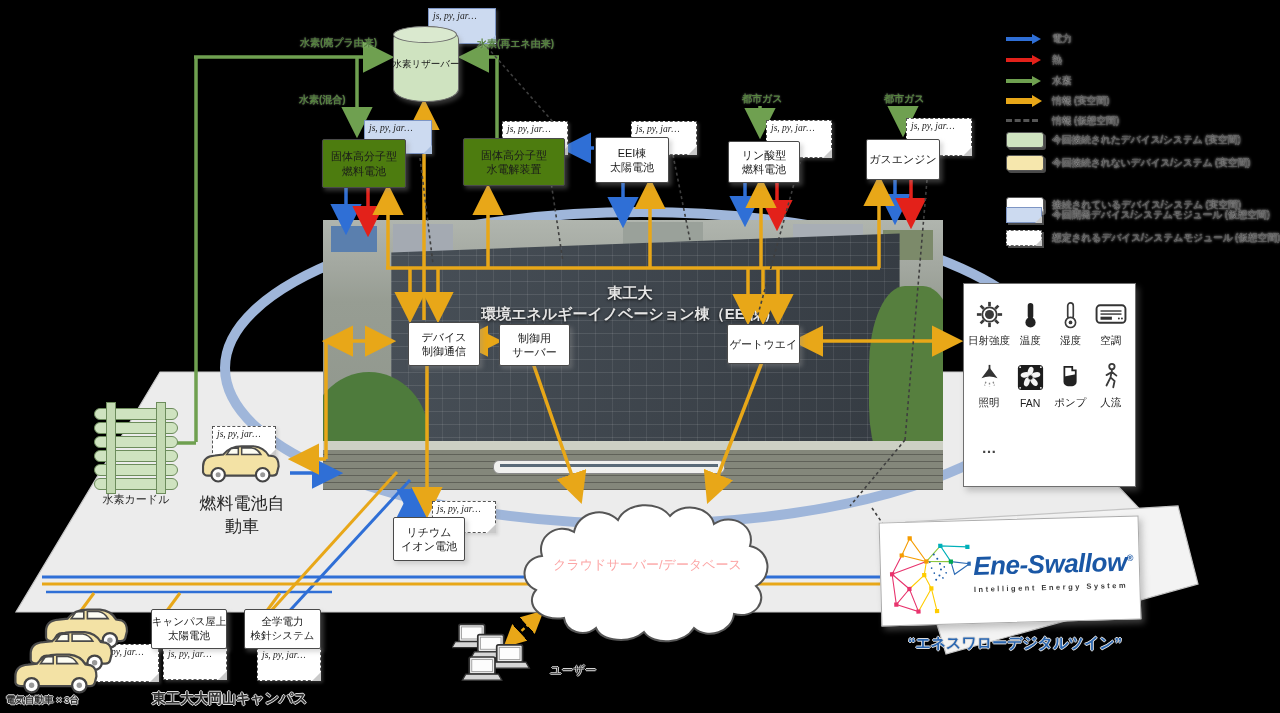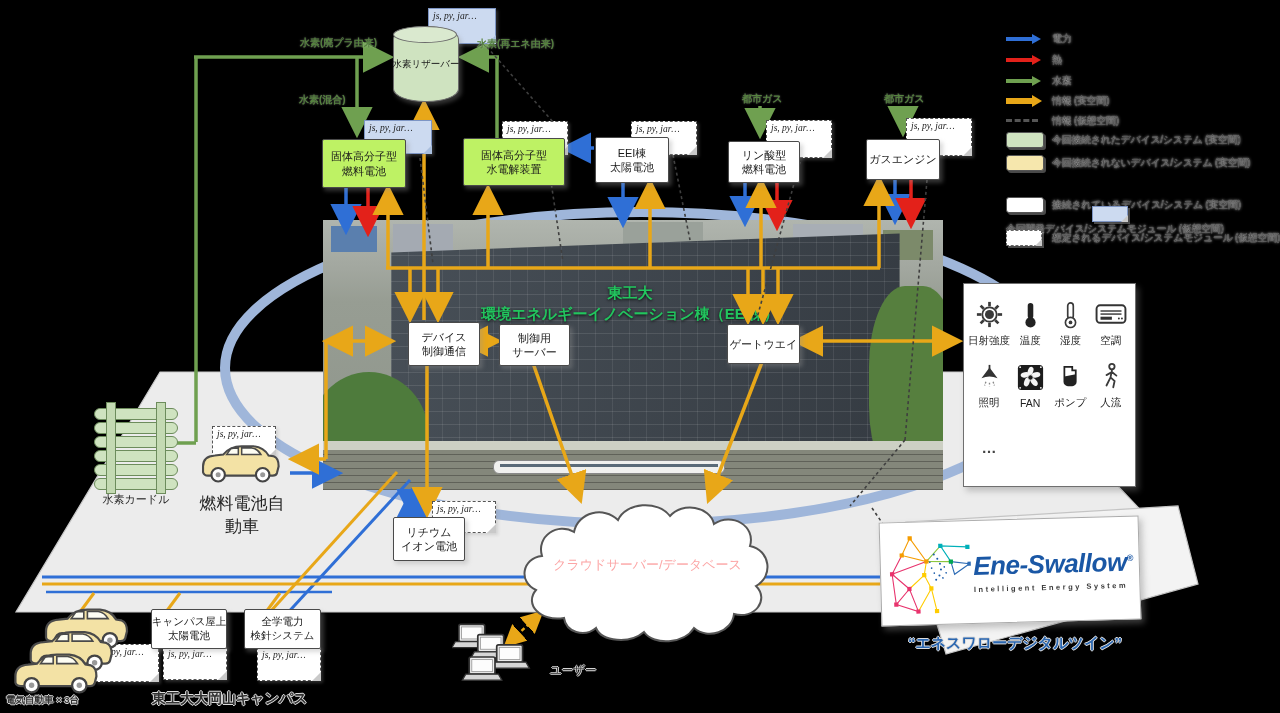--- a/index.html
+++ b/index.html
@@ -8,21 +8,21 @@
   .abs{position:absolute;}
   svg{display:block;}
   
   .z0{z-index:0}.z1{z-index:1}.z4{z-index:4}.z6{z-index:6}
 
   
   .box{position:absolute;background:#fff;border:1.2px solid #4a4a4a;border-radius:2px;
        box-shadow:2.5px 3px 4px rgba(150,150,150,.35);display:flex;flex-direction:column;
        align-items:center;justify-content:center;text-align:center;font-size:11px;line-height:1.3;
        color:#1a1a1a;z-index:6;padding:1px 2px;white-space:nowrap;}
-  .box.green{background:#bef264;}
+  .box.green{background:#4d7c0f;}
 
   
   .note{position:absolute;background:#fff;border:1.1px dashed #555;z-index:5;
         font:italic 9.5px "Liberation Serif",serif;color:#222;padding:2px 0 0 4px;
         box-shadow:2px 2px 3px rgba(150,150,150,.3);}
   .note.blue{background:#ccdaf0;border:1.1px solid #7d95c4;}
   .note::after{content:"";position:absolute;right:-1px;bottom:-1px;width:0;height:0;
         border-left:9px solid transparent;border-bottom:9px solid #c9c9c9;}
   .note.blue::after{border-bottom-color:#a9bedd;}
 
@@ -66,21 +66,21 @@
            linear-gradient(100deg,#4a525a,#333940);}
   .photo .green-l{position:absolute;left:-14px;bottom:-12px;width:120px;height:130px;background:#4e7b3c;border-radius:50%;}
   .photo .green-r{position:absolute;right:-16px;top:66px;width:90px;height:200px;background:#567f3e;border-radius:40%;}
   .photo .wall{position:absolute;left:0;bottom:40px;width:100%;height:9px;background:#cdd0c4;}
   .photo .track{position:absolute;left:0;bottom:0;width:100%;height:40px;background:#84877b;
          background-image:repeating-linear-gradient(0deg,rgba(60,60,55,.5) 0 1px,transparent 1px 7px);}
   .photo .train{position:absolute;left:170px;bottom:16px;width:230px;height:12px;background:#f0f0ee;
          border-radius:6px;border:1px solid #888;}
   .photo .train::after{content:"";position:absolute;left:6px;top:3px;right:6px;height:3px;background:#5a6a78;}
   .photo .cityrect{position:absolute;background:#9aa3ad;}
-  .photo-title{position:absolute;left:420px;top:282px;width:420px;text-align:center;color:#22c55e;
+  .photo-title{position:absolute;left:420px;top:282px;width:420px;text-align:center;color:#e5e5e5;
          font-size:15px;font-weight:bold;z-index:3;line-height:1.4;text-shadow:0 1px 3px rgba(0,0,0,.85);}
 
   
   .cloud-label{position:absolute;left:535px;top:556px;width:225px;text-align:center;font-size:13px;
          color:#fca5a5;z-index:7;}
   .users-label{position:absolute;left:550px;top:655px;font-size:11.5px;color:#2f2f2f;z-index:6;}
 
   
   .board{position:absolute;left:880px;top:519px;width:260px;height:104px;background:#fff;
          border:1px solid #aaa;z-index:7;transform:rotate(-1.6deg);box-shadow:3px 4px 6px rgba(130,130,130,.45);
@@ -547,21 +547,21 @@
         <span class="sw-box" style="background:#F6E7AD"></span>
       </span>
     <span class="legend-label">今回接続されないデバイス/システム (実空間)</span>
   </div>
   <div class="legend-row" style="top:196px;">
     <span class="legend-sw">
         <span class="sw-box" style="background:#fff"></span>
       </span>
     <span class="legend-label">接続されているデバイス/システム (実空間)</span>
   </div>
-  <div class="legend-row" style="top:206px;flex-direction:column;">
+  <div class="legend-row" style="top:206px;">
     <span class="legend-sw">
         <span class="sw-note" style="background:#CCDAF0;border:1px solid #7d95c4;"></span>
       </span>
     <span class="legend-label">今回開発デバイス/システムモジュール (仮想空間)</span>
   </div>
   <div class="legend-row" style="top:229px;">
     <span class="legend-sw">
         <span class="sw-note" style="background:#fff;border:1px dashed #666;"></span>
       </span>
     <span class="legend-label">想定されるデバイス/システムモジュール (仮想空間)</span>

